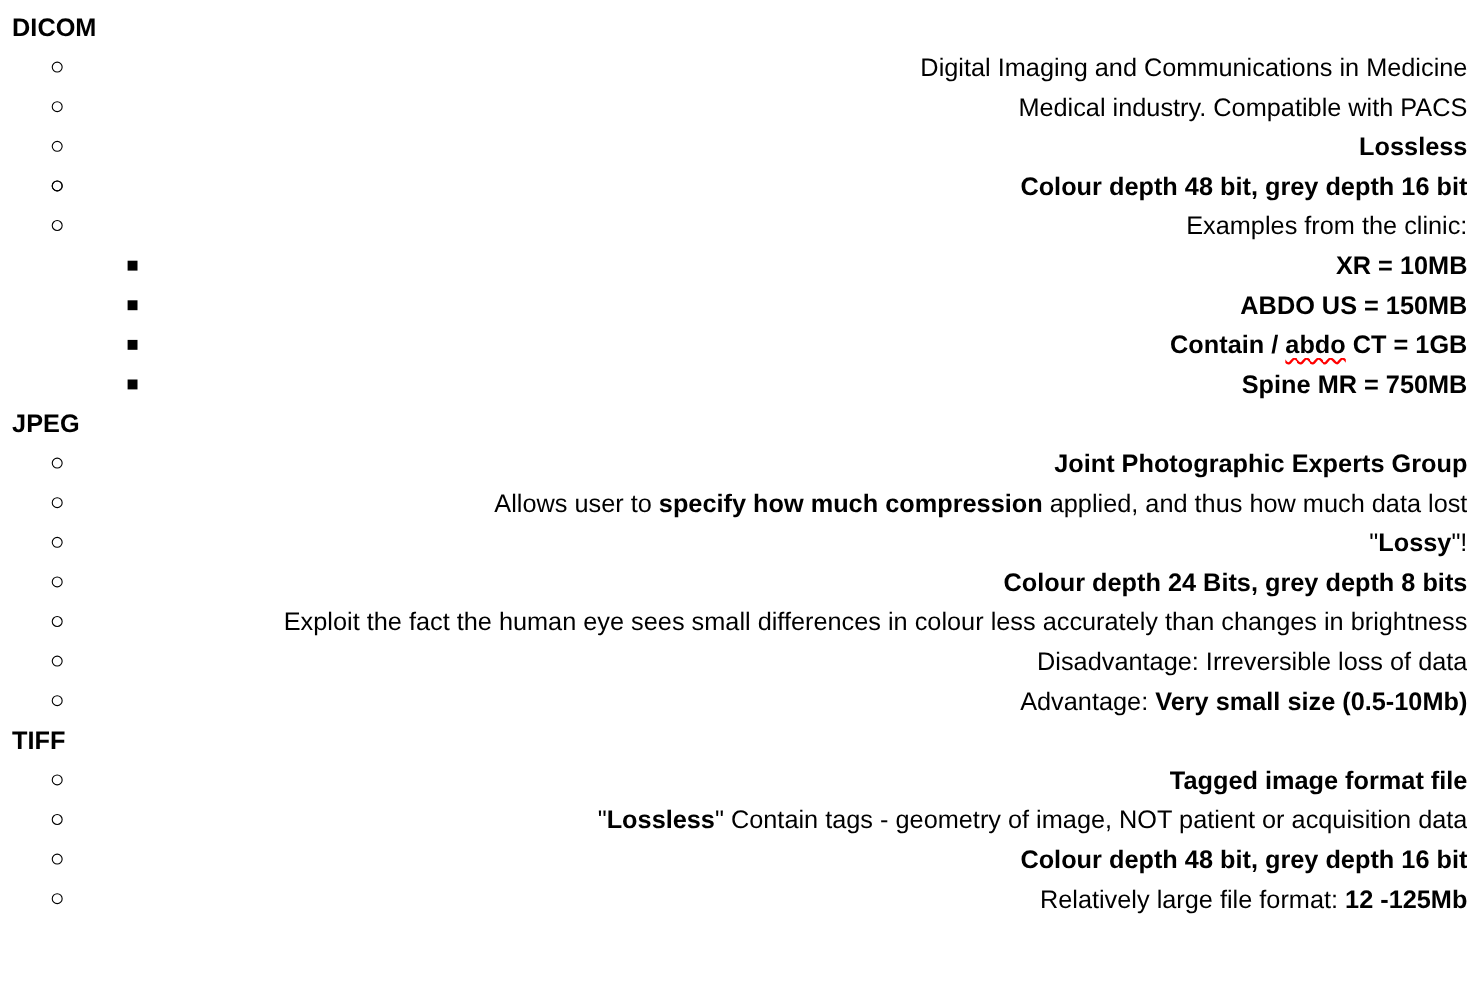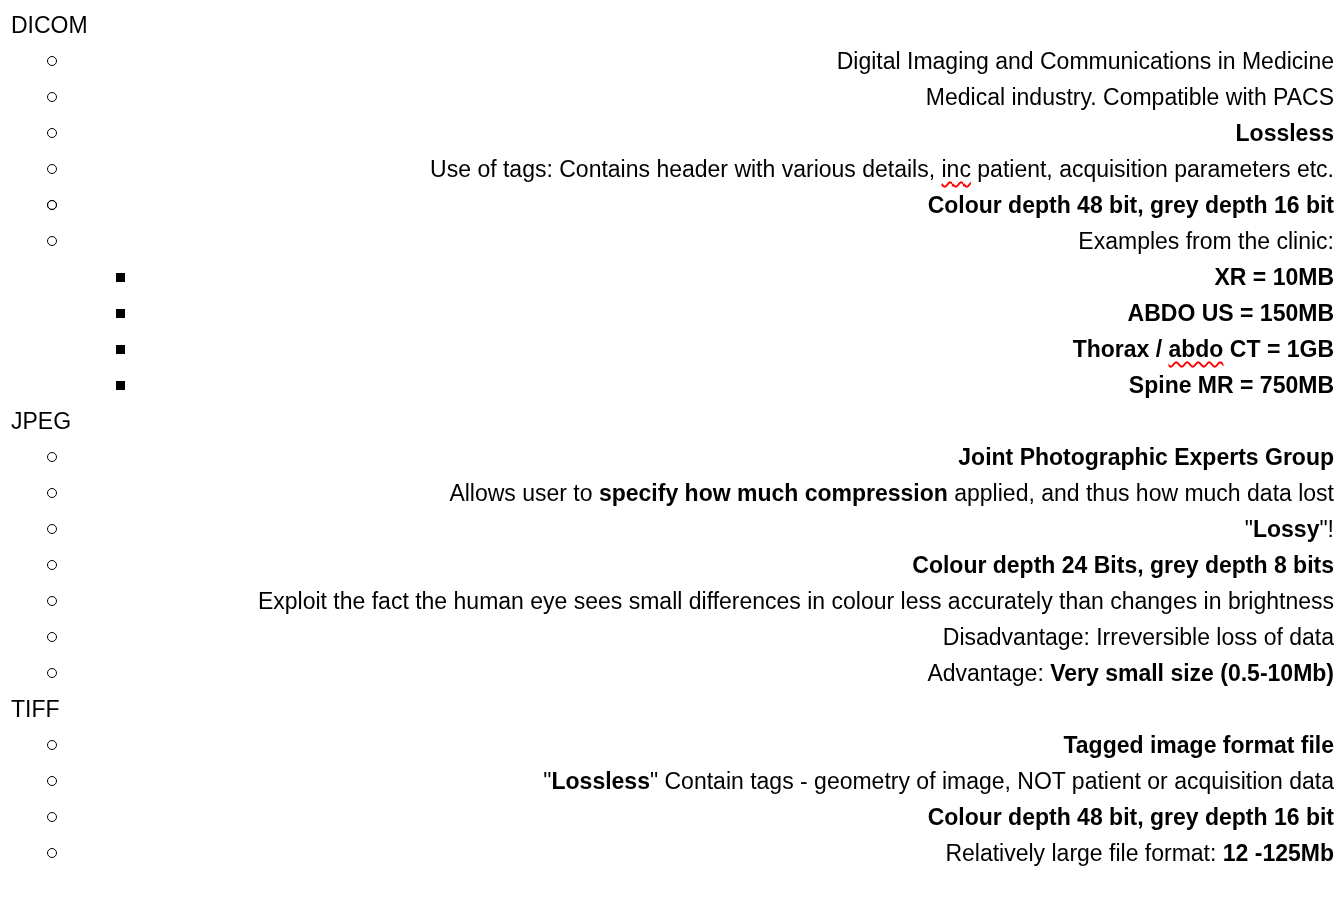--- a/index.html
+++ b/index.html
@@ -9,21 +9,21 @@
     width: 1334px;
     height: 900px;
     background: #ffffff;
     color: #000000;
     font-family: "Liberation Sans", sans-serif;
     font-size: 23px;
     overflow: hidden;
     padding-top: 7px;
   }
   .heading {
-    font-weight: normal;
+    font-weight: bold;
     padding-left: 11px;
     line-height: 36px;
     white-space: nowrap;
   }
   .row {
     position: relative;
     line-height: 36px;
     white-space: nowrap;
     text-align: right;
   }
@@ -53,27 +53,26 @@
 </style>
 </head>
 <body>
 
 <div class="page">
   <div>
       <div class="heading">DICOM</div>
       <div class="row lvl1"><span class="bullet circle"></span><span><span>Digital Imaging and Communications in Medicine</span></span></div>
       <div class="row lvl1"><span class="bullet circle"></span><span><span>Medical industry. Compatible with PACS</span></span></div>
       <div class="row lvl1"><span class="bullet circle"></span><span><span class="b">Lossless</span></span></div>
-      <div class="row lvl1"><span class="bullet circle"></span><span><span>Use of tags: Contains header with various details, </span><span class="misspell">inc</span><span> patient, acquisition parameters etc.</span></span></div>
       <div class="row lvl1"><span class="bullet circle"></span></div>
       <div class="row lvl1"><span class="bullet circle"></span><span><span class="b">Colour depth 48 bit, grey depth 16 bit</span></span></div>
       <div class="row lvl1"><span class="bullet circle"></span><span><span>Examples from the clinic:</span></span></div>
       <div class="row lvl2"><span class="bullet square"></span><span><span class="b">XR = 10MB</span></span></div>
       <div class="row lvl2"><span class="bullet square"></span><span><span class="b">ABDO US = 150MB</span></span></div>
-      <div class="row lvl2"><span class="bullet square"></span><span><span class="b">Thorax / </span><span class="b misspell">abdo</span><span class="b"> CT = 1GB</span></span></div>
+      <div class="row lvl2"><span class="bullet square"></span><span><span class="b">Contain / </span><span class="b misspell">abdo</span><span class="b"> CT = 1GB</span></span></div>
       <div class="row lvl2"><span class="bullet square"></span><span><span class="b">Spine MR = 750MB</span></span></div>
       <div class="heading">JPEG</div>
       <div class="row lvl1"><span class="bullet circle"></span><span><span class="b">Joint Photographic Experts Group</span></span></div>
       <div class="row lvl1"><span class="bullet circle"></span><span><span>Allows user to </span><span class="b">specify how much compression</span><span> applied, and thus how much data lost</span></span></div>
       <div class="row lvl1"><span class="bullet circle"></span><span><span>"</span><span class="b">Lossy</span><span>"!</span></span></div>
       <div class="row lvl1"><span class="bullet circle"></span><span><span class="b">Colour depth 24 Bits, grey depth 8 bits</span></span></div>
       <div class="row lvl1"><span class="bullet circle"></span><span><span>Exploit the fact the human eye sees small differences in colour less accurately than changes in brightness</span></span></div>
       <div class="row lvl1"><span class="bullet circle"></span><span><span>Disadvantage: Irreversible loss of data</span></span></div>
       <div class="row lvl1"><span class="bullet circle"></span><span><span>Advantage: </span><span class="b">Very small size (0.5-10Mb)</span></span></div>
       <div class="heading">TIFF</div>

